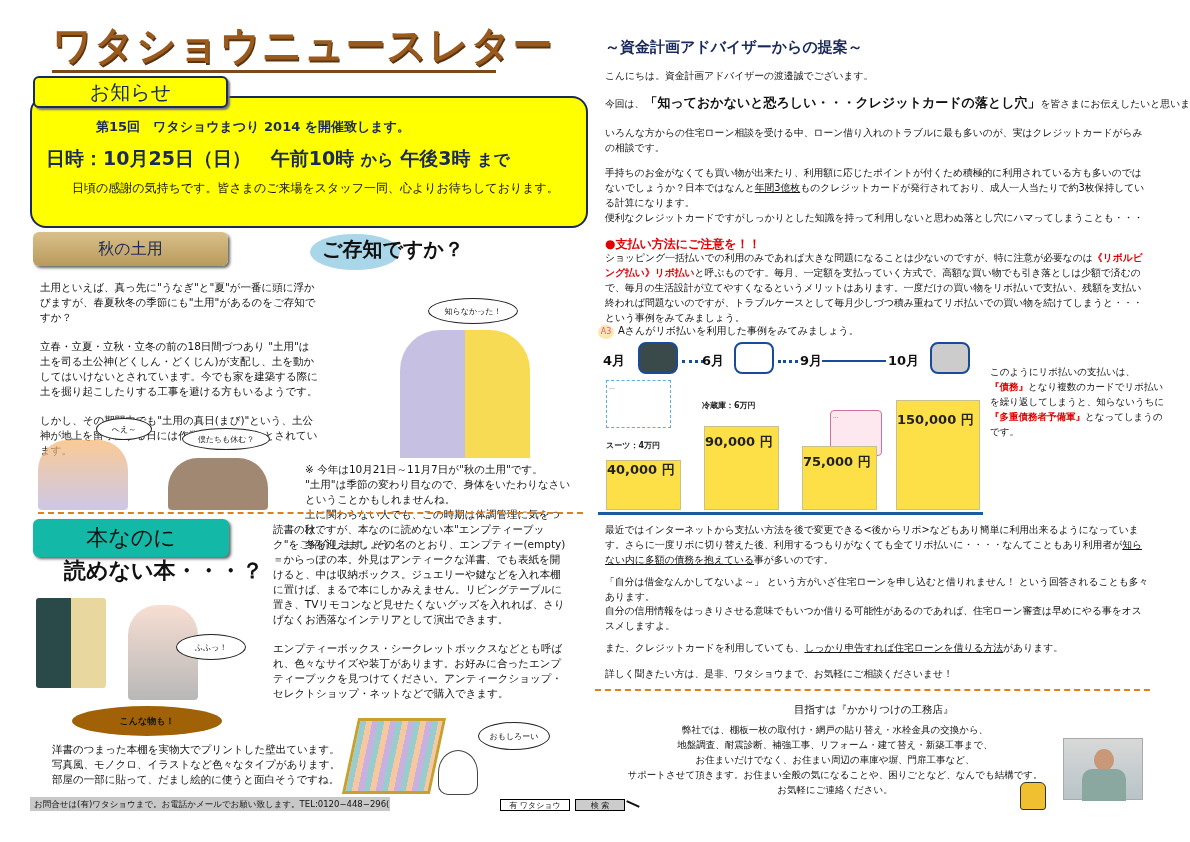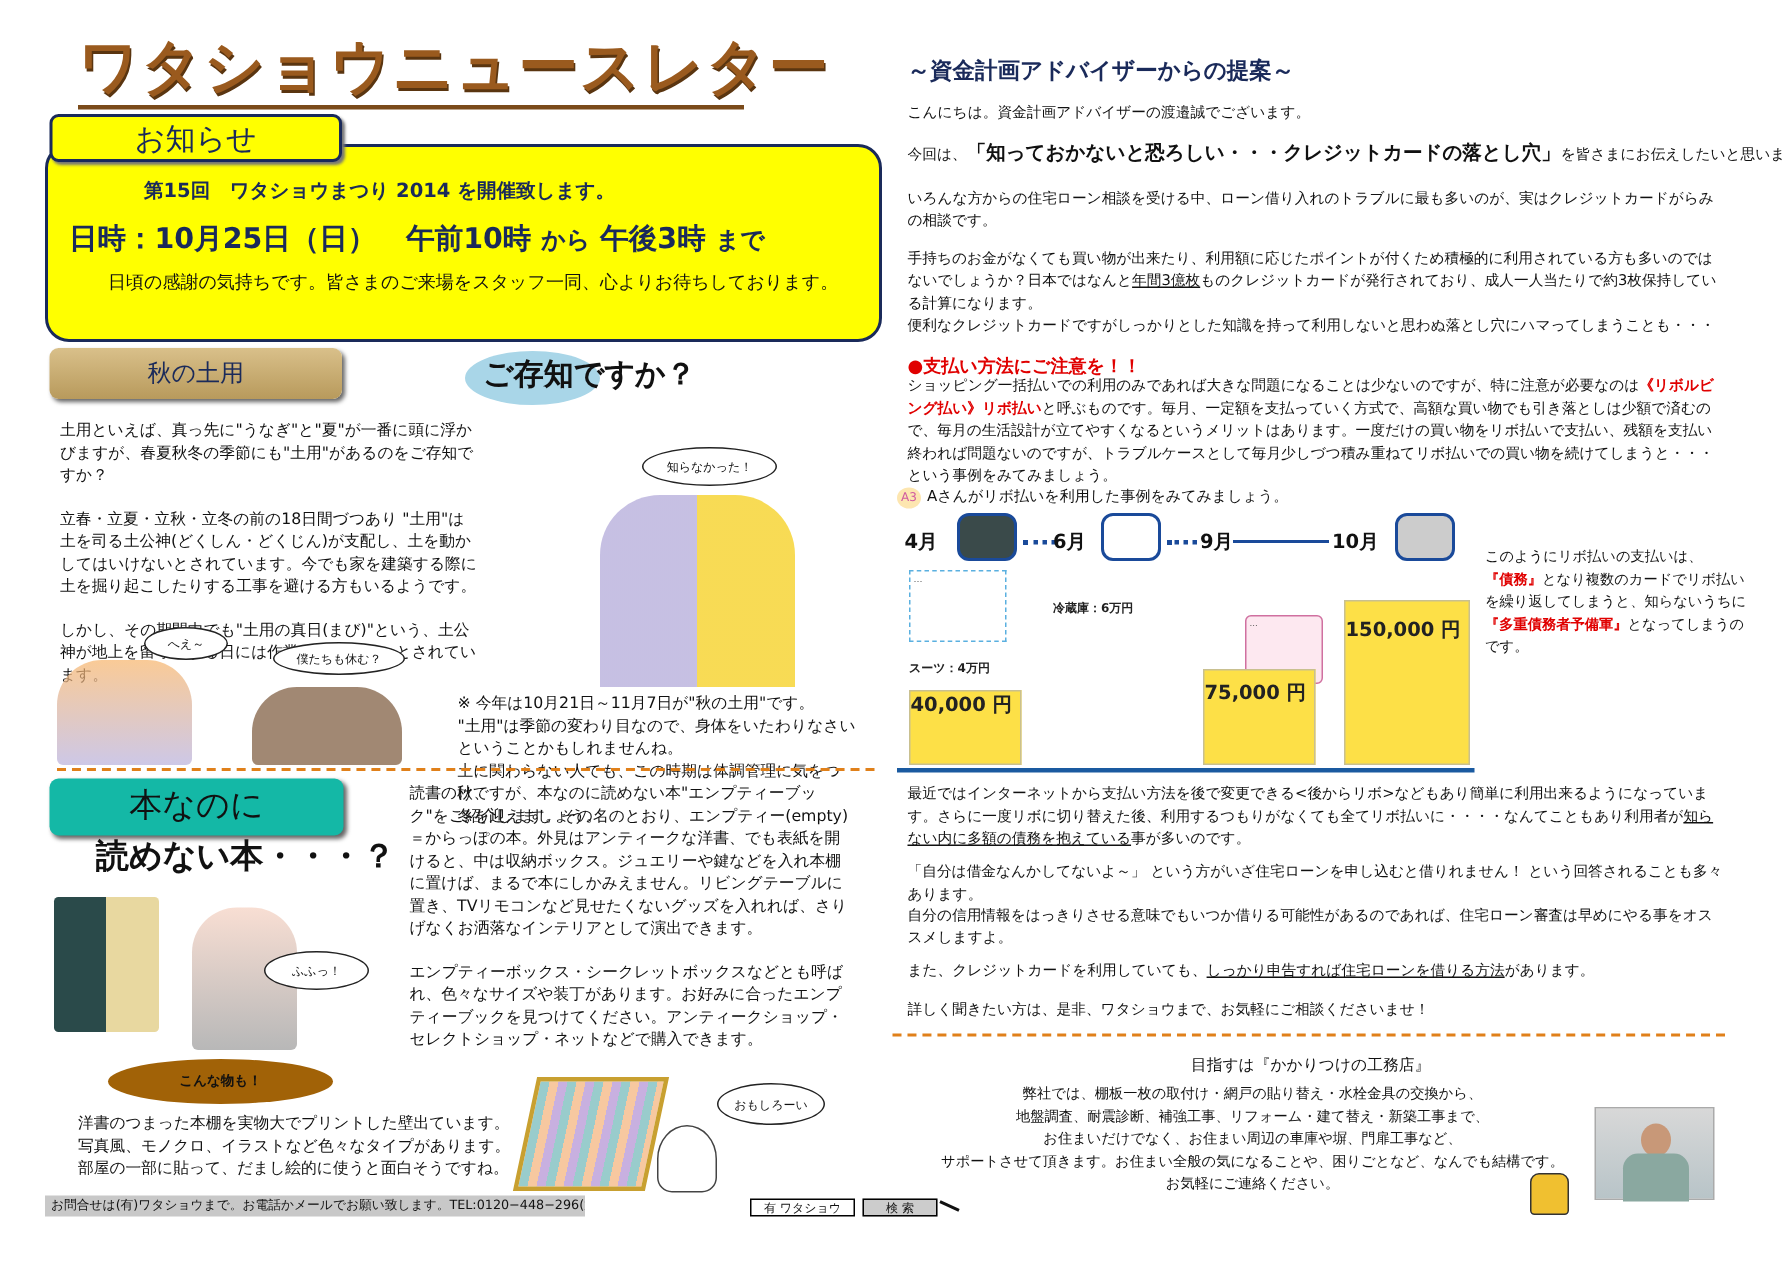--- a/index.html
+++ b/index.html
@@ -152,20 +152,23 @@
 
   <div class="abs small-desc" style="left:8px;top:40px;width:65px;height:48px;border:1px dashed #5ab0e0;padding:2px">…</div>
   <div class="abs item-price" style="left:8px;top:100px">スーツ：4万円</div>
   <div class="abs item-price" style="left:104px;top:60px">冷蔵庫：6万円</div>
   <div class="abs item-price" style="left:300px;top:60px">テレビ：8万円</div>
   <div class="abs pink-note" style="left:232px;top:70px;width:52px;height:46px">…</div>
 
   <div class="abs box" style="left:8px;top:120px;width:75px;height:50px">
       <div class="amt">40,000 円</div>
     </div>
+  <div class="abs box" style="left:106px;top:86px;width:75px;height:84px">
+      <div class="amt" style="margin-top:6px">90,000 円</div>
+    </div>
   <div class="abs box" style="left:204px;top:106px;width:75px;height:64px">
       <div class="amt" style="margin-top:6px">75,000 円</div>
     </div>
   <div class="abs box" style="left:298px;top:60px;width:84px;height:110px">
       <div class="amt" style="margin-top:10px">150,000 円</div>
     </div>
   <div class="abs baseline" style="left:0;top:172px;width:385px"></div>
 </div>
 
 <div class="abs side-note">

